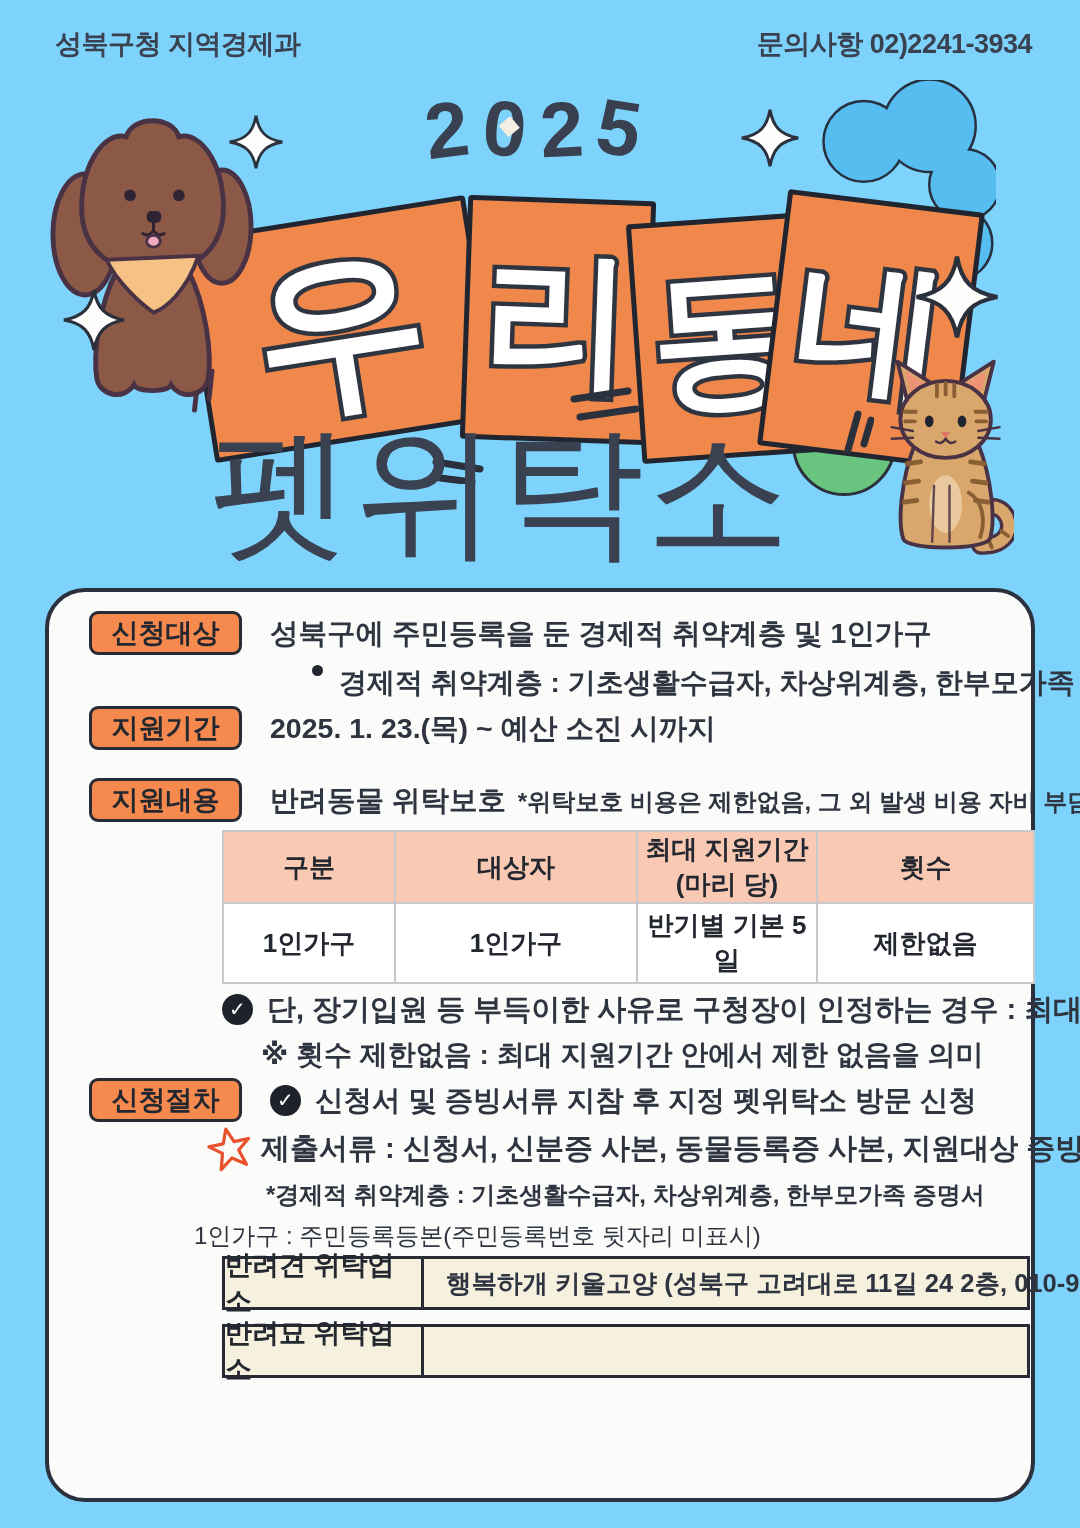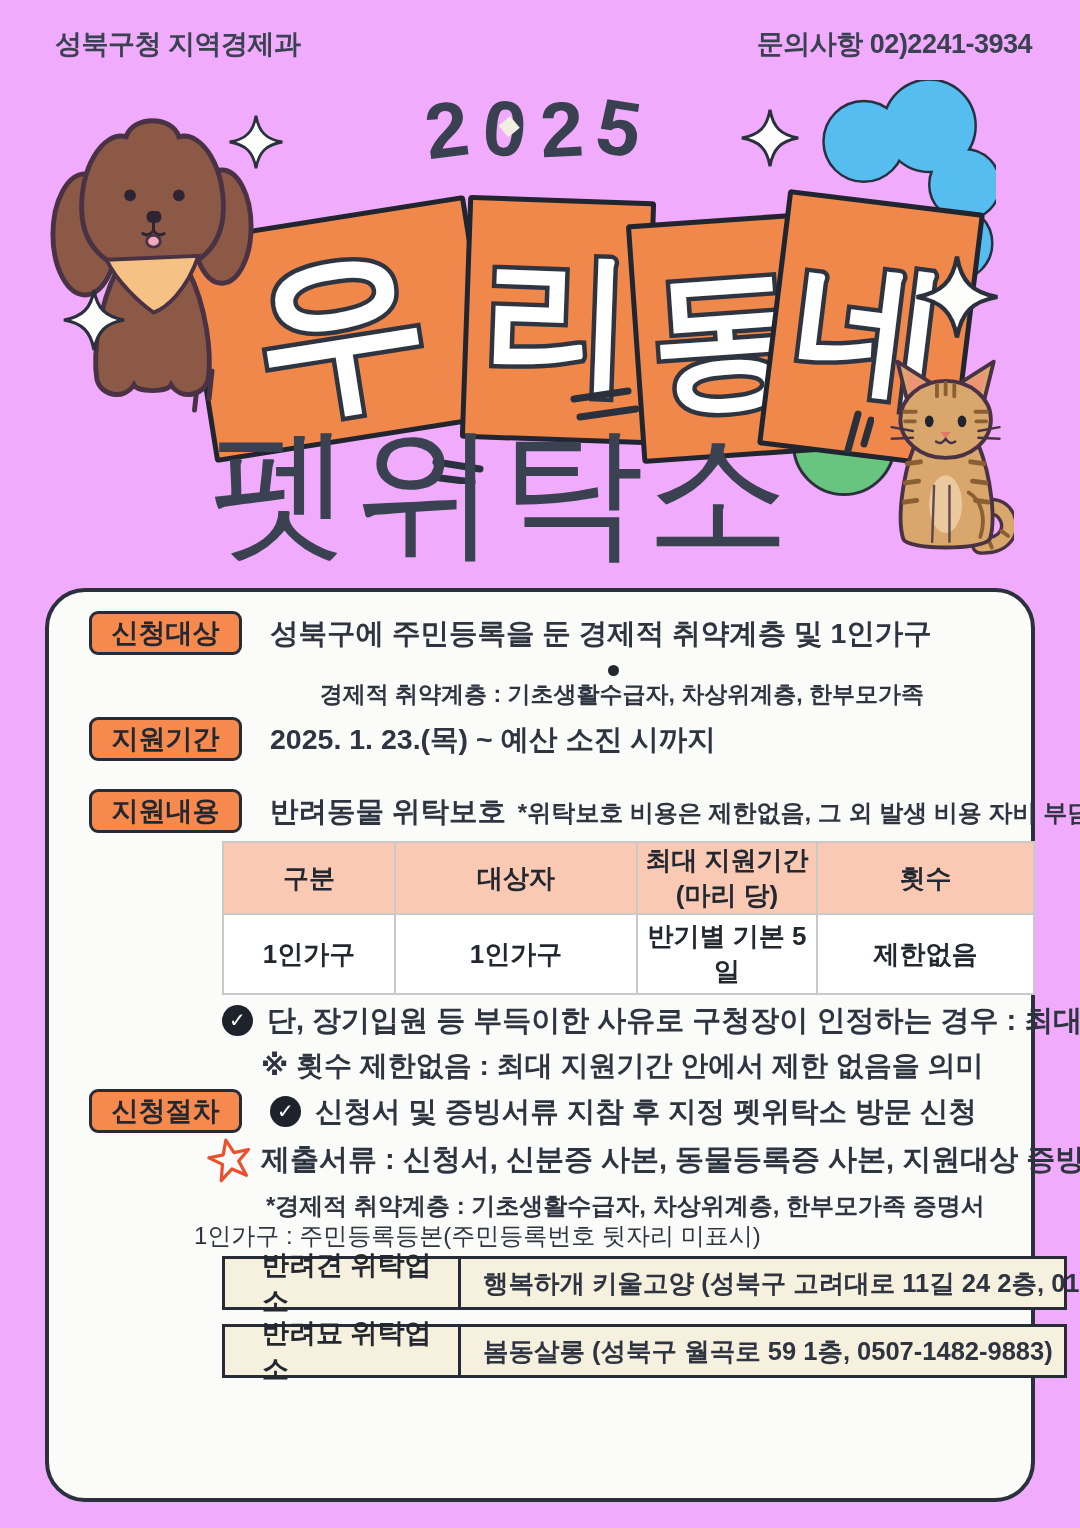--- a/index.html
+++ b/index.html
@@ -1,17 +1,17 @@
 <!DOCTYPE html>
 <html><head>
 <meta charset="utf-8">
 <style>
   html,body{margin:0;padding:0;}
   body{background:#e8e4d6;font-family:"Liberation Sans","DejaVu Sans",sans-serif;}
-  .poster{position:relative;width:1080px;height:1528px;background:#f0abfc;overflow:hidden;color:#2E3440;margin:0 auto;}
+  .poster{position:relative;width:1080px;height:1528px;background:#7dd3fc;overflow:hidden;color:#2E3440;margin:0 auto;}
 
   
   .top-bar{position:absolute;top:26px;left:55px;right:48px;display:flex;justify-content:space-between;z-index:9;}
   .top-bar span{font-size:27px;font-weight:800;color:#3A4150;letter-spacing:-0.5px;}
 
   
   .year{position:absolute;top:84px;left:0;width:100%;text-align:center;z-index:5;letter-spacing:14px;}
   .year b{display:inline-block;font-size:78px;font-weight:900;color:#39404F;}
   .year .r1{transform:rotate(-7deg);} .year .r2{transform:rotate(5deg);position:relative;}
   .year .r3{transform:rotate(-3deg);} .year .r4{transform:rotate(9deg);}
@@ -41,21 +41,21 @@
   .panel{position:absolute;left:45px;top:588px;width:990px;height:914px;background:#FBFBF9;
     border:4px solid #2A303C;border-radius:40px;box-sizing:border-box;padding:0 0 0 40px;z-index:6;}
 
   .sec-row{display:flex;align-items:flex-start;}
   .badge{flex:0 0 auto;width:153px;height:44px;display:flex;align-items:center;justify-content:center;
     background:#F6894E;border:3px solid #262B36;border-radius:9px;font-size:27px;font-weight:800;color:#23272F;box-sizing:border-box;}
   .sec-body{margin-left:28px;}
   .lead{font-size:28.5px;font-weight:700;line-height:44px;color:#2E3440;white-space:nowrap;}
   .lead .small{font-size:24px;font-weight:700;margin-left:4px;}
 
-  .b-line{display:flex;align-items:center;margin:10px 0 0 42px;font-size:23px;font-weight:700;line-height:36px;white-space:nowrap;flex-direction:column;}
+  .b-line{display:flex;align-items:flex-start;margin:10px 0 0 42px;font-size:28px;font-weight:700;line-height:36px;white-space:nowrap;}
   .dot{width:11px;height:11px;border-radius:50%;background:#23272F;margin-right:16px;flex:0 0 auto;}
   .ref-line{margin:8px 0 0 62px;font-size:28px;font-weight:700;line-height:36px;white-space:nowrap;}
 
   .row-target{margin-top:19px;}
   .row-period{margin-top:5px;}
   .row-support{margin-top:28px;}
   .row-procedure{margin-top:4px;}
 
   
   .tbl-wrap{margin:6px 0 0 133px;}
@@ -65,25 +65,25 @@
   .tbl td{background:#FFFFFF;height:78px;font-size:26px;}
 
   .check-line{display:flex;align-items:center;margin:6px 0 0 133px;font-size:29px;font-weight:700;line-height:38px;white-space:nowrap;}
   .check-icon{width:31px;height:31px;border-radius:50%;background:#1E222B;color:#FFFFFF;font-size:20px;font-weight:900;
     display:flex;align-items:center;justify-content:center;margin-right:14px;flex:0 0 auto;}
   .ref2{margin:8px 0 0 172px;font-size:28px;font-weight:700;line-height:38px;white-space:nowrap;}
 
   .proc-check{display:flex;align-items:center;font-size:28.5px;font-weight:700;line-height:44px;white-space:nowrap;}
   .star-line{display:flex;align-items:center;margin:4px 0 0 118px;font-size:29px;font-weight:700;white-space:nowrap;}
   .star-line svg{margin-right:8px;flex:0 0 auto;}
-  .sub-note{margin:8px 0 1px 177px;font-size:24px;font-weight:700;line-height:30px;white-space:nowrap;}
+  .sub-note{margin:8px 0 12px 177px;font-size:24px;font-weight:700;line-height:30px;white-space:nowrap;}
   .sub-note2{margin:0 0 0 105px;font-size:24px;font-weight:400;line-height:28px;white-space:nowrap;}
 
   .center-row{display:flex;align-items:stretch;margin:6px 0 0 133px;width:802px;height:48px;
-    border:3px solid #262B36;background:#F6F0DE;box-sizing:content-box;padding-left:37px;}
+    border:3px solid #262B36;background:#F6F0DE;box-sizing:content-box;}
   .center-row + .center-row{margin-top:14px;}
   .center-label{flex:0 0 196px;display:flex;align-items:center;justify-content:center;
     font-size:27px;font-weight:800;color:#23272F;border-right:3px solid #262B36;}
   .center-value{flex:1;display:flex;align-items:center;padding-left:22px;font-size:25.5px;font-weight:700;color:#2E3440;white-space:nowrap;}
 </style>
 </head>
 <body>
 
 <div class="poster">
 
@@ -310,17 +310,16 @@
     </div>
     <div class="sub-note">*경제적 취약계층 : 기초생활수급자, 차상위계층, 한부모가족 증명서</div>
     <div class="sub-note2">1인가구 : 주민등록등본(주민등록번호 뒷자리 미표시)</div>
 
     <div class="center-row">
       <div class="center-label">반려견 위탁업소</div>
       <div class="center-value">행복하개 키울고양 (성북구 고려대로 11길 24 2층, 010-9638-3828)</div>
     </div>
     <div class="center-row">
       <div class="center-label">반려묘 위탁업소</div>
-      <div class="center-value">봄동살롱 (성북구 월곡로 59 1층, 0507-1482-9883)</div>
     </div>
 
   </div>
 </div>
 
 </body></html>

